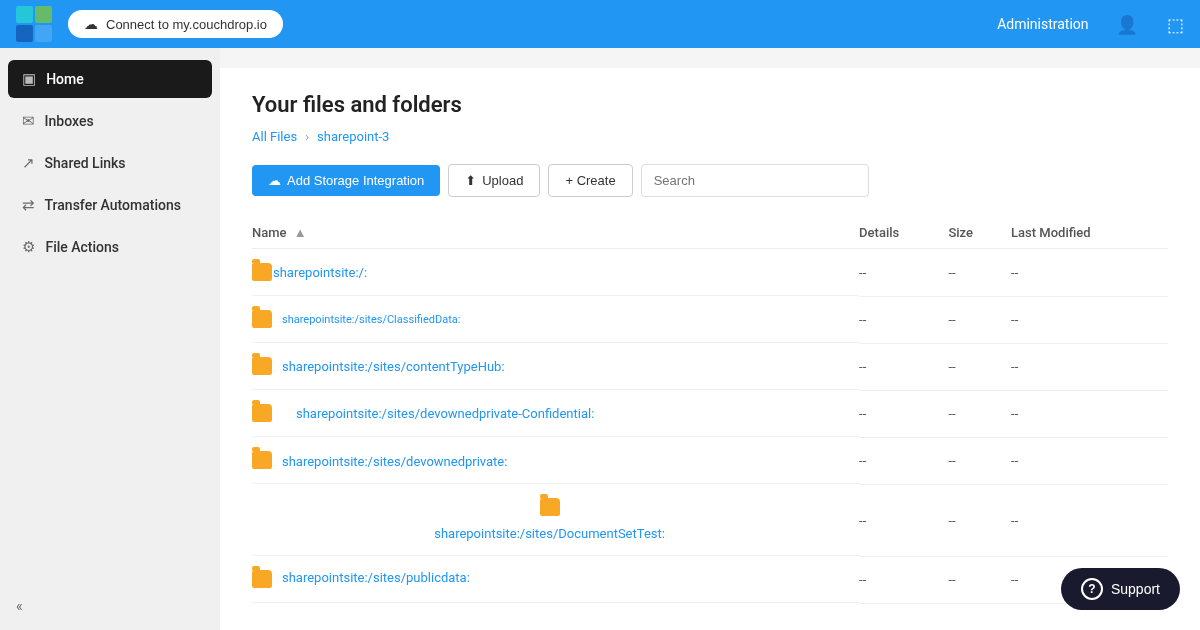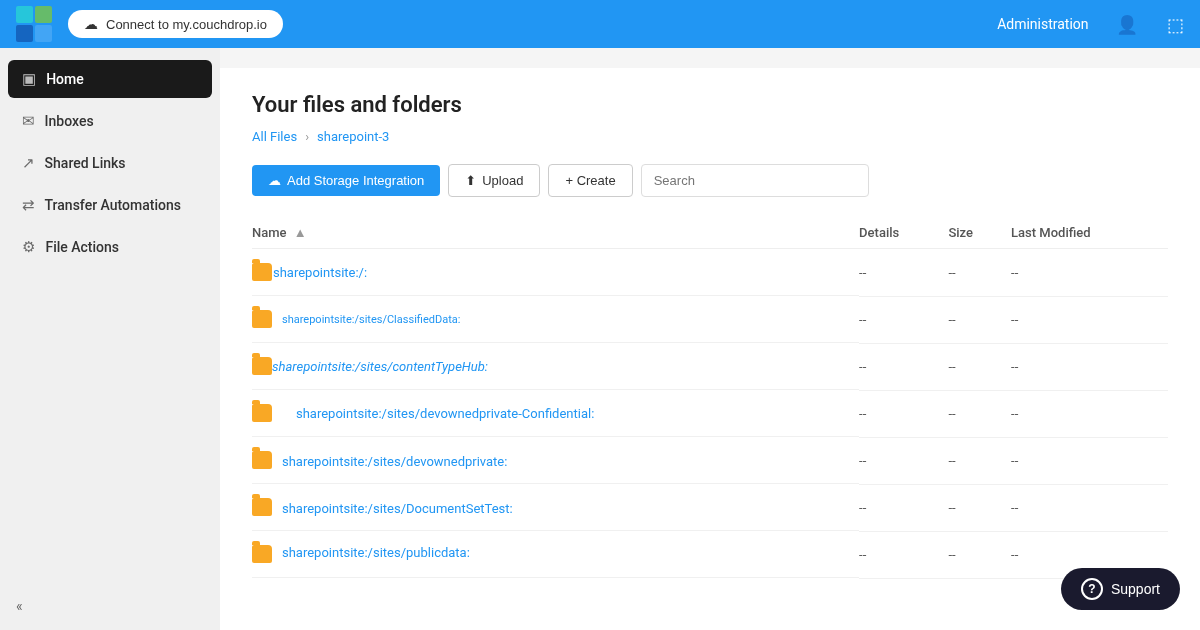--- a/index.html
+++ b/index.html
@@ -312,21 +312,21 @@
           <tr class="file-row">
             <td style="cursor: pointer; display: flex; align-items: center; gap: 10px;">
               <span class="folder-icon"></span>
               <span style="color: rgb(33, 150, 243); font-size: 11px;">sharepointsite:/sites/ClassifiedData:</span>
             </td>
             <td class="col-details">--</td>
             <td class="col-size">--</td>
             <td class="col-modified">--</td>
           </tr>
           <tr class="file-row">
-            <td style="cursor: pointer; display: flex; align-items: center;  font-style: italic;">
+            <td style="cursor: pointer; display: flex; align-items: center; gap: 10px;">
               <span class="folder-icon"></span>
               <span style="color: rgb(33, 150, 243); font-size: 13px;">sharepointsite:/sites/contentTypeHub:</span>
             </td>
             <td class="col-details">--</td>
             <td class="col-size">--</td>
             <td class="col-modified">--</td>
           </tr>
           <tr class="file-row">
             <td style="cursor: pointer; display: flex; align-items: center; gap: 24px;">
               <span class="folder-icon"></span>
@@ -339,21 +339,21 @@
           <tr class="file-row">
             <td style="cursor: pointer; display: flex; align-items: flex-end; gap: 10px;">
               <span class="folder-icon"></span>
               <span style="color: rgb(33, 150, 243); font-size: 13px;">sharepointsite:/sites/devownedprivate:</span>
             </td>
             <td class="col-details">--</td>
             <td class="col-size">--</td>
             <td class="col-modified">--</td>
           </tr>
           <tr class="file-row">
-            <td style="cursor: pointer; display: flex; align-items: flex-end; gap: 10px;">
+            <td style="cursor: pointer; display: flex; align-items: center; gap: 10px; flex-direction: column;">
               <span class="folder-icon"></span>
               <span style="color: rgb(33, 150, 243); font-size: 13px;">sharepointsite:/sites/DocumentSetTest:</span>
             </td>
             <td class="col-details">--</td>
             <td class="col-size">--</td>
             <td class="col-modified">--</td>
           </tr>
           <tr class="file-row">
             <td style="cursor: pointer; display: flex; align-items: flex-start; gap: 10px;">
               <span class="folder-icon"></span>

